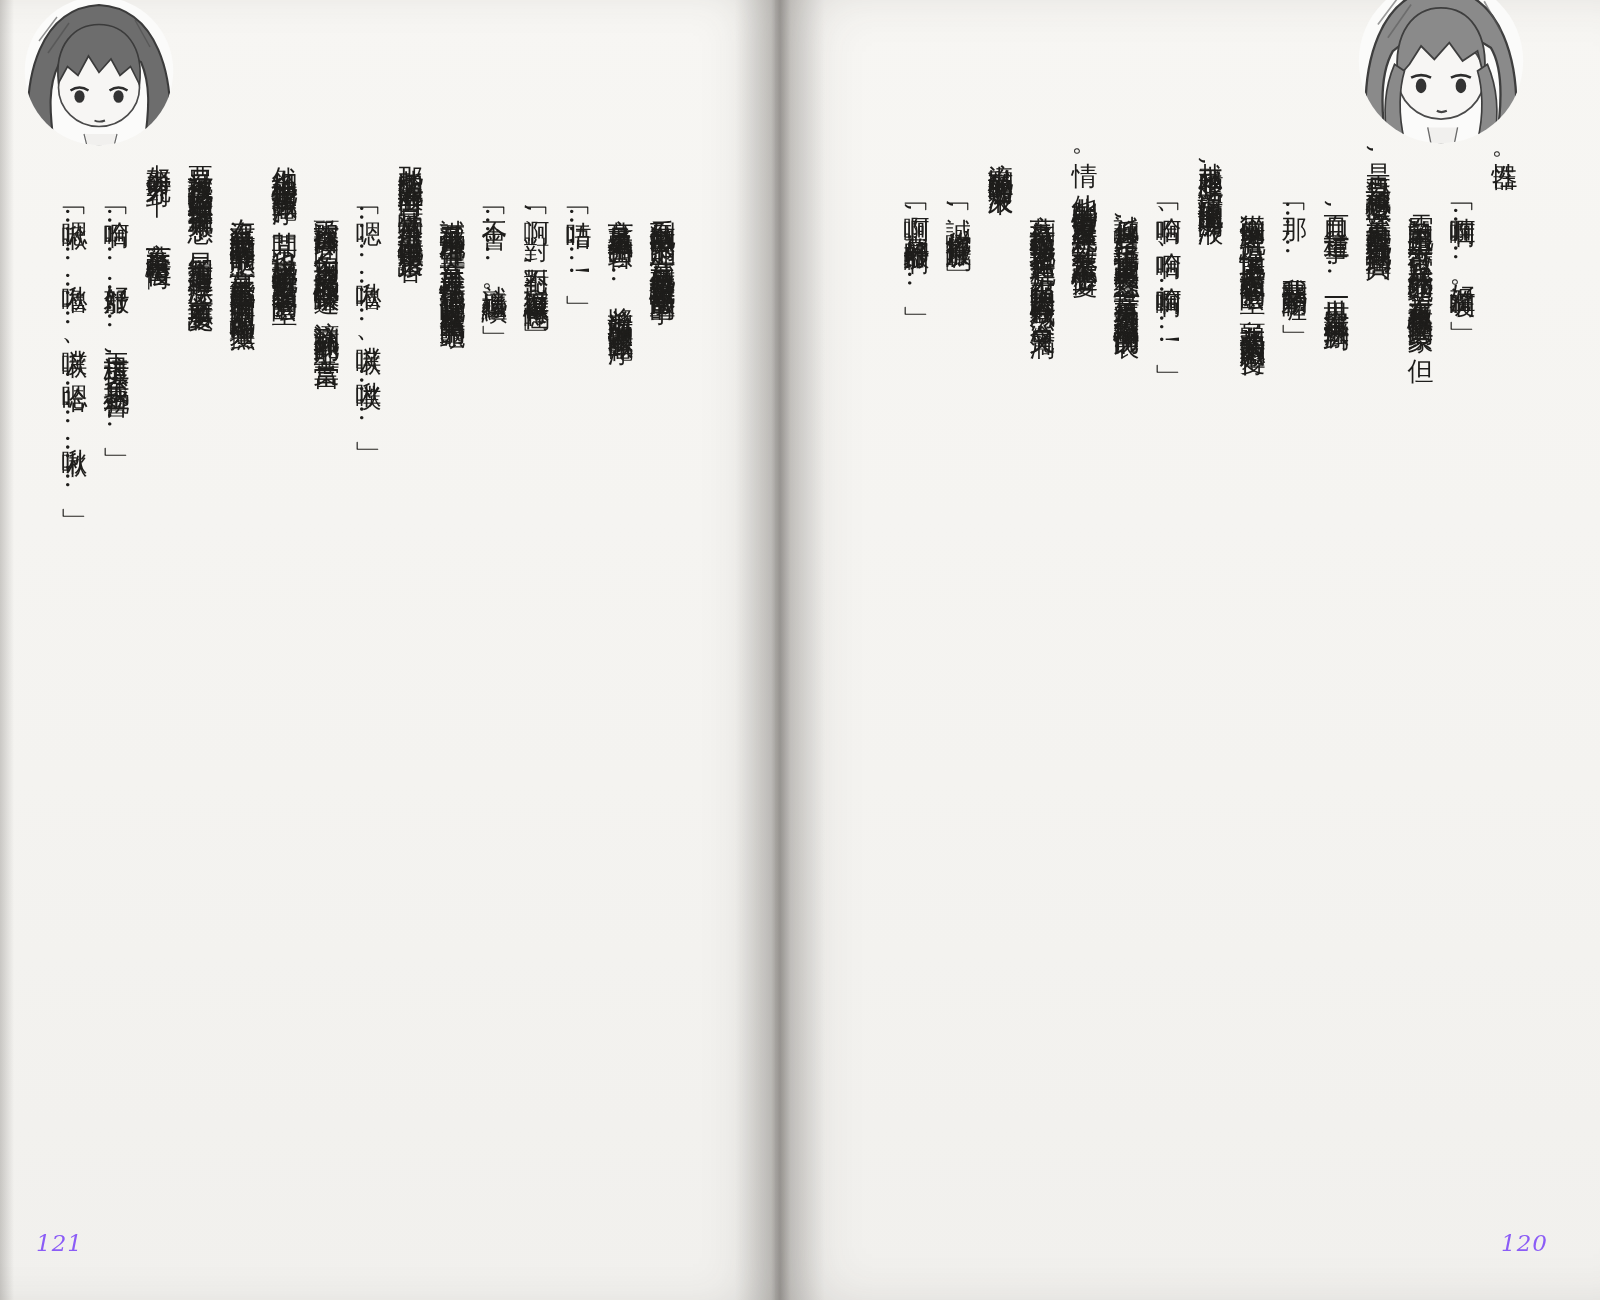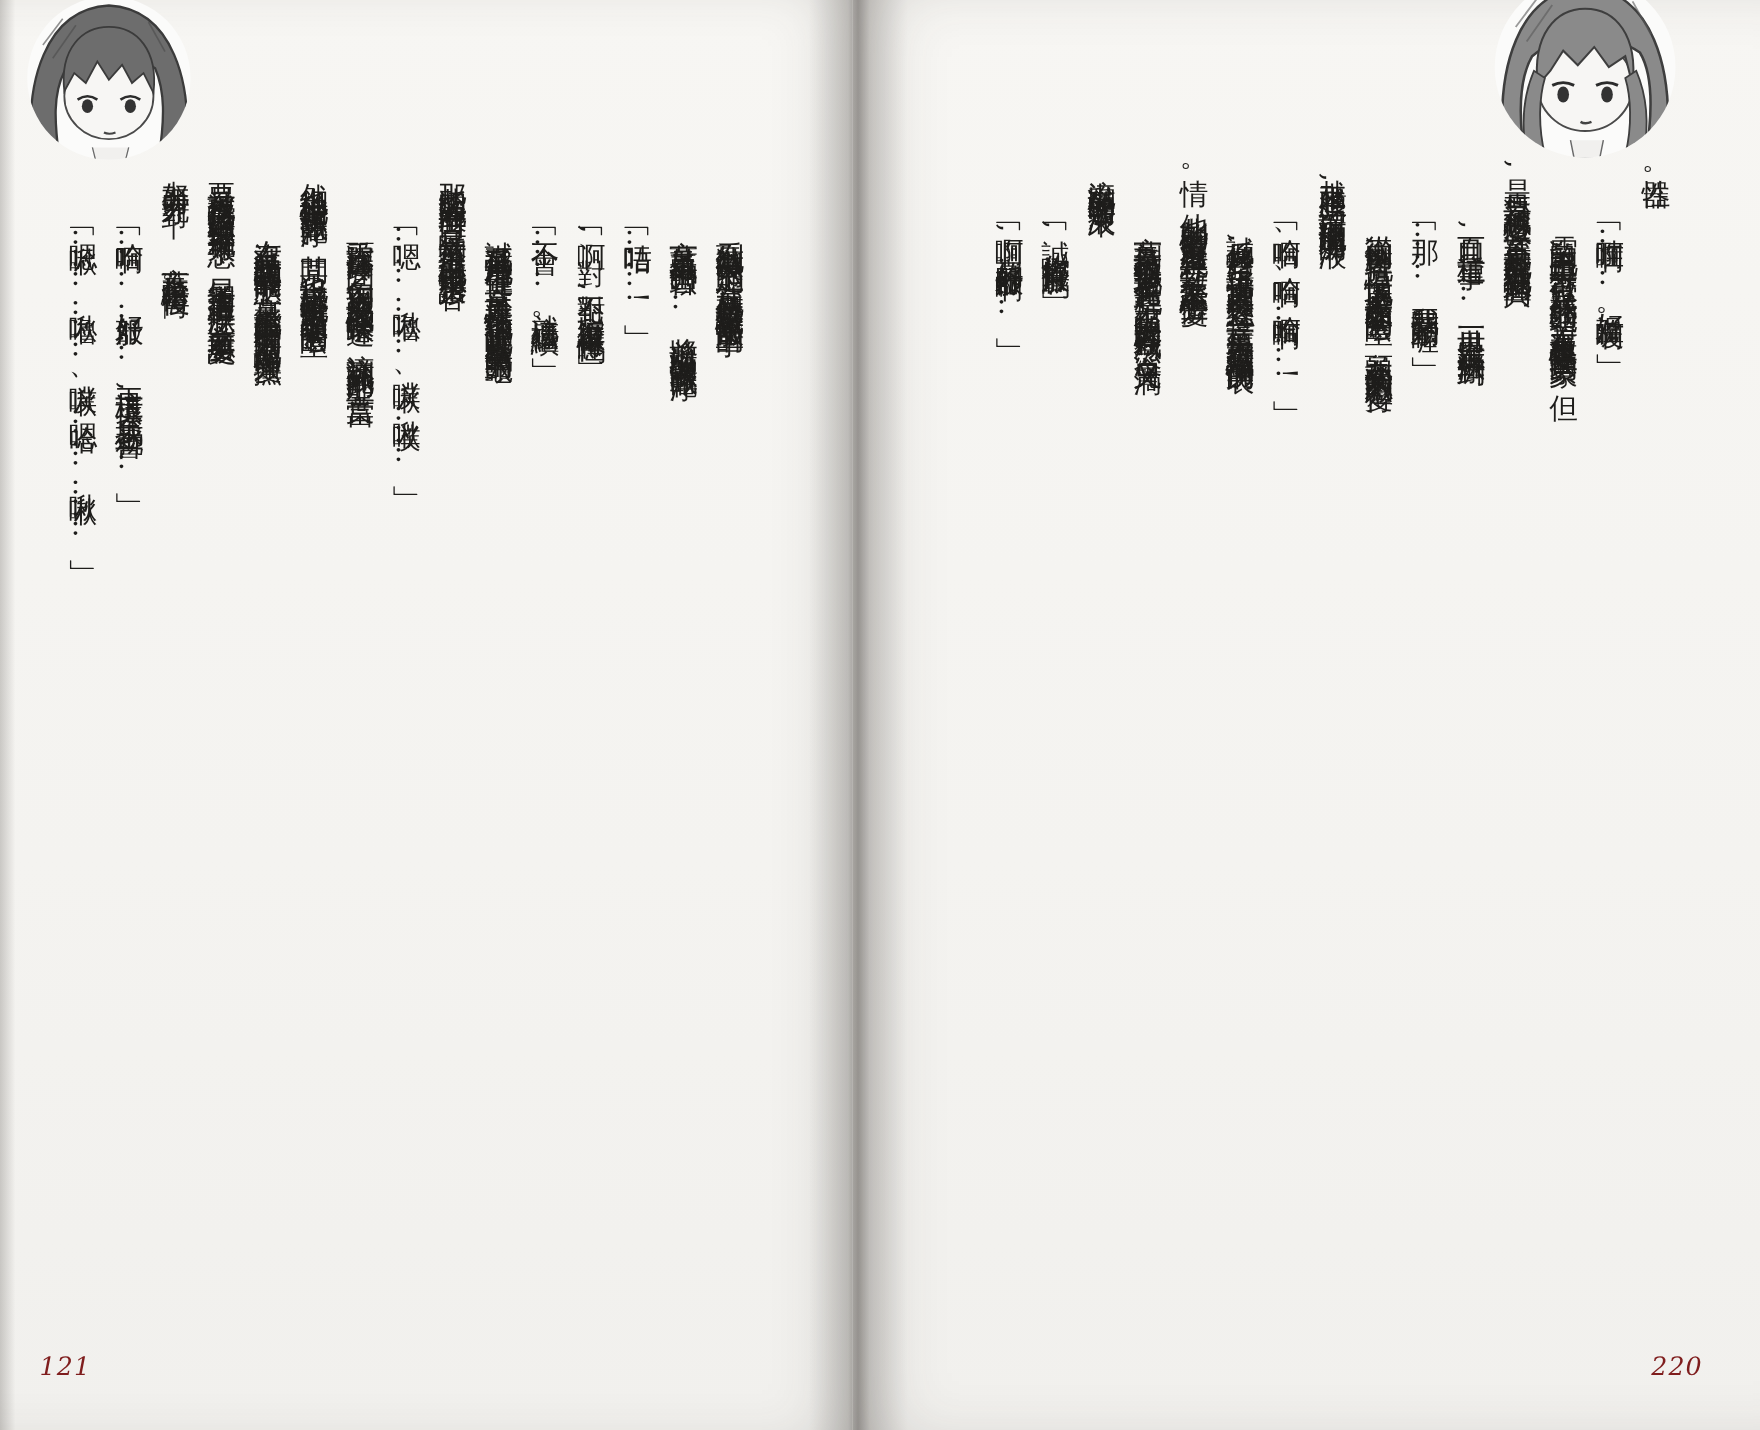--- a/index.html
+++ b/index.html
@@ -38,21 +38,21 @@
     margin-left:16px;
     height:100%;
   }
   .vtext .col.indent{text-indent:2em;}
   .vtext-right{top:142px;right:82px;height:1066px;}
   .vtext-left{top:146px;left:46px;height:1062px;}
   .page-number{
     position:absolute;
     font-style:italic;
     font-size:23px;
-    color:#7f1d1d;
+    color:#8b5cf6;
     letter-spacing:1px;
   }
   .page-number.pn-left{left:36px;top:1230px;}
   .page-number.pn-right{right:52px;top:1230px;}
   .avatar{position:absolute;}
   .avatar.av-left{left:24px;top:-4px;width:150px;height:150px;}
   .avatar.av-right{left:1358px;top:-22px;width:166px;height:166px;}
   .avatar svg{width:100%;height:100%;display:block;}
 </style>
 </head>
@@ -141,13 +141,13 @@
   <div class="col indent">舌頭探進鈴口之間,勾掬出更多屬於誠的快樂味道。滴流到外頭的那些,言葉當</div>
   <div class="col">然也細心地用舌頭舔舐乾淨。其間,也沒忘記擠壓乳房來壓迫夾在中間的陰莖。</div>
   <div class="col indent">在沒有半點說明解釋的狀態下,言葉只能靠腦海中僅有的知識來一場即興愛撫,</div>
   <div class="col">要是被誠覺得自己的愛撫很笨拙就太可悲了。早知道會遇上這種狀況,之前應該要更</div>
   <div class="col">努力研究才對——言葉不禁暗自後悔。</div>
   <div class="col indent">「哈啊……好舒服……再這樣下去,我馬上就會……」</div>
   <div class="col indent">「嗯啾……啾嚕……噗啾、嗯哈……啾啾……」</div>
 </div>
 
 <div class="page-number pn-left">121</div>
-<div class="page-number pn-right">220</div>
+<div class="page-number pn-right">120</div>
 
 </body></html>

